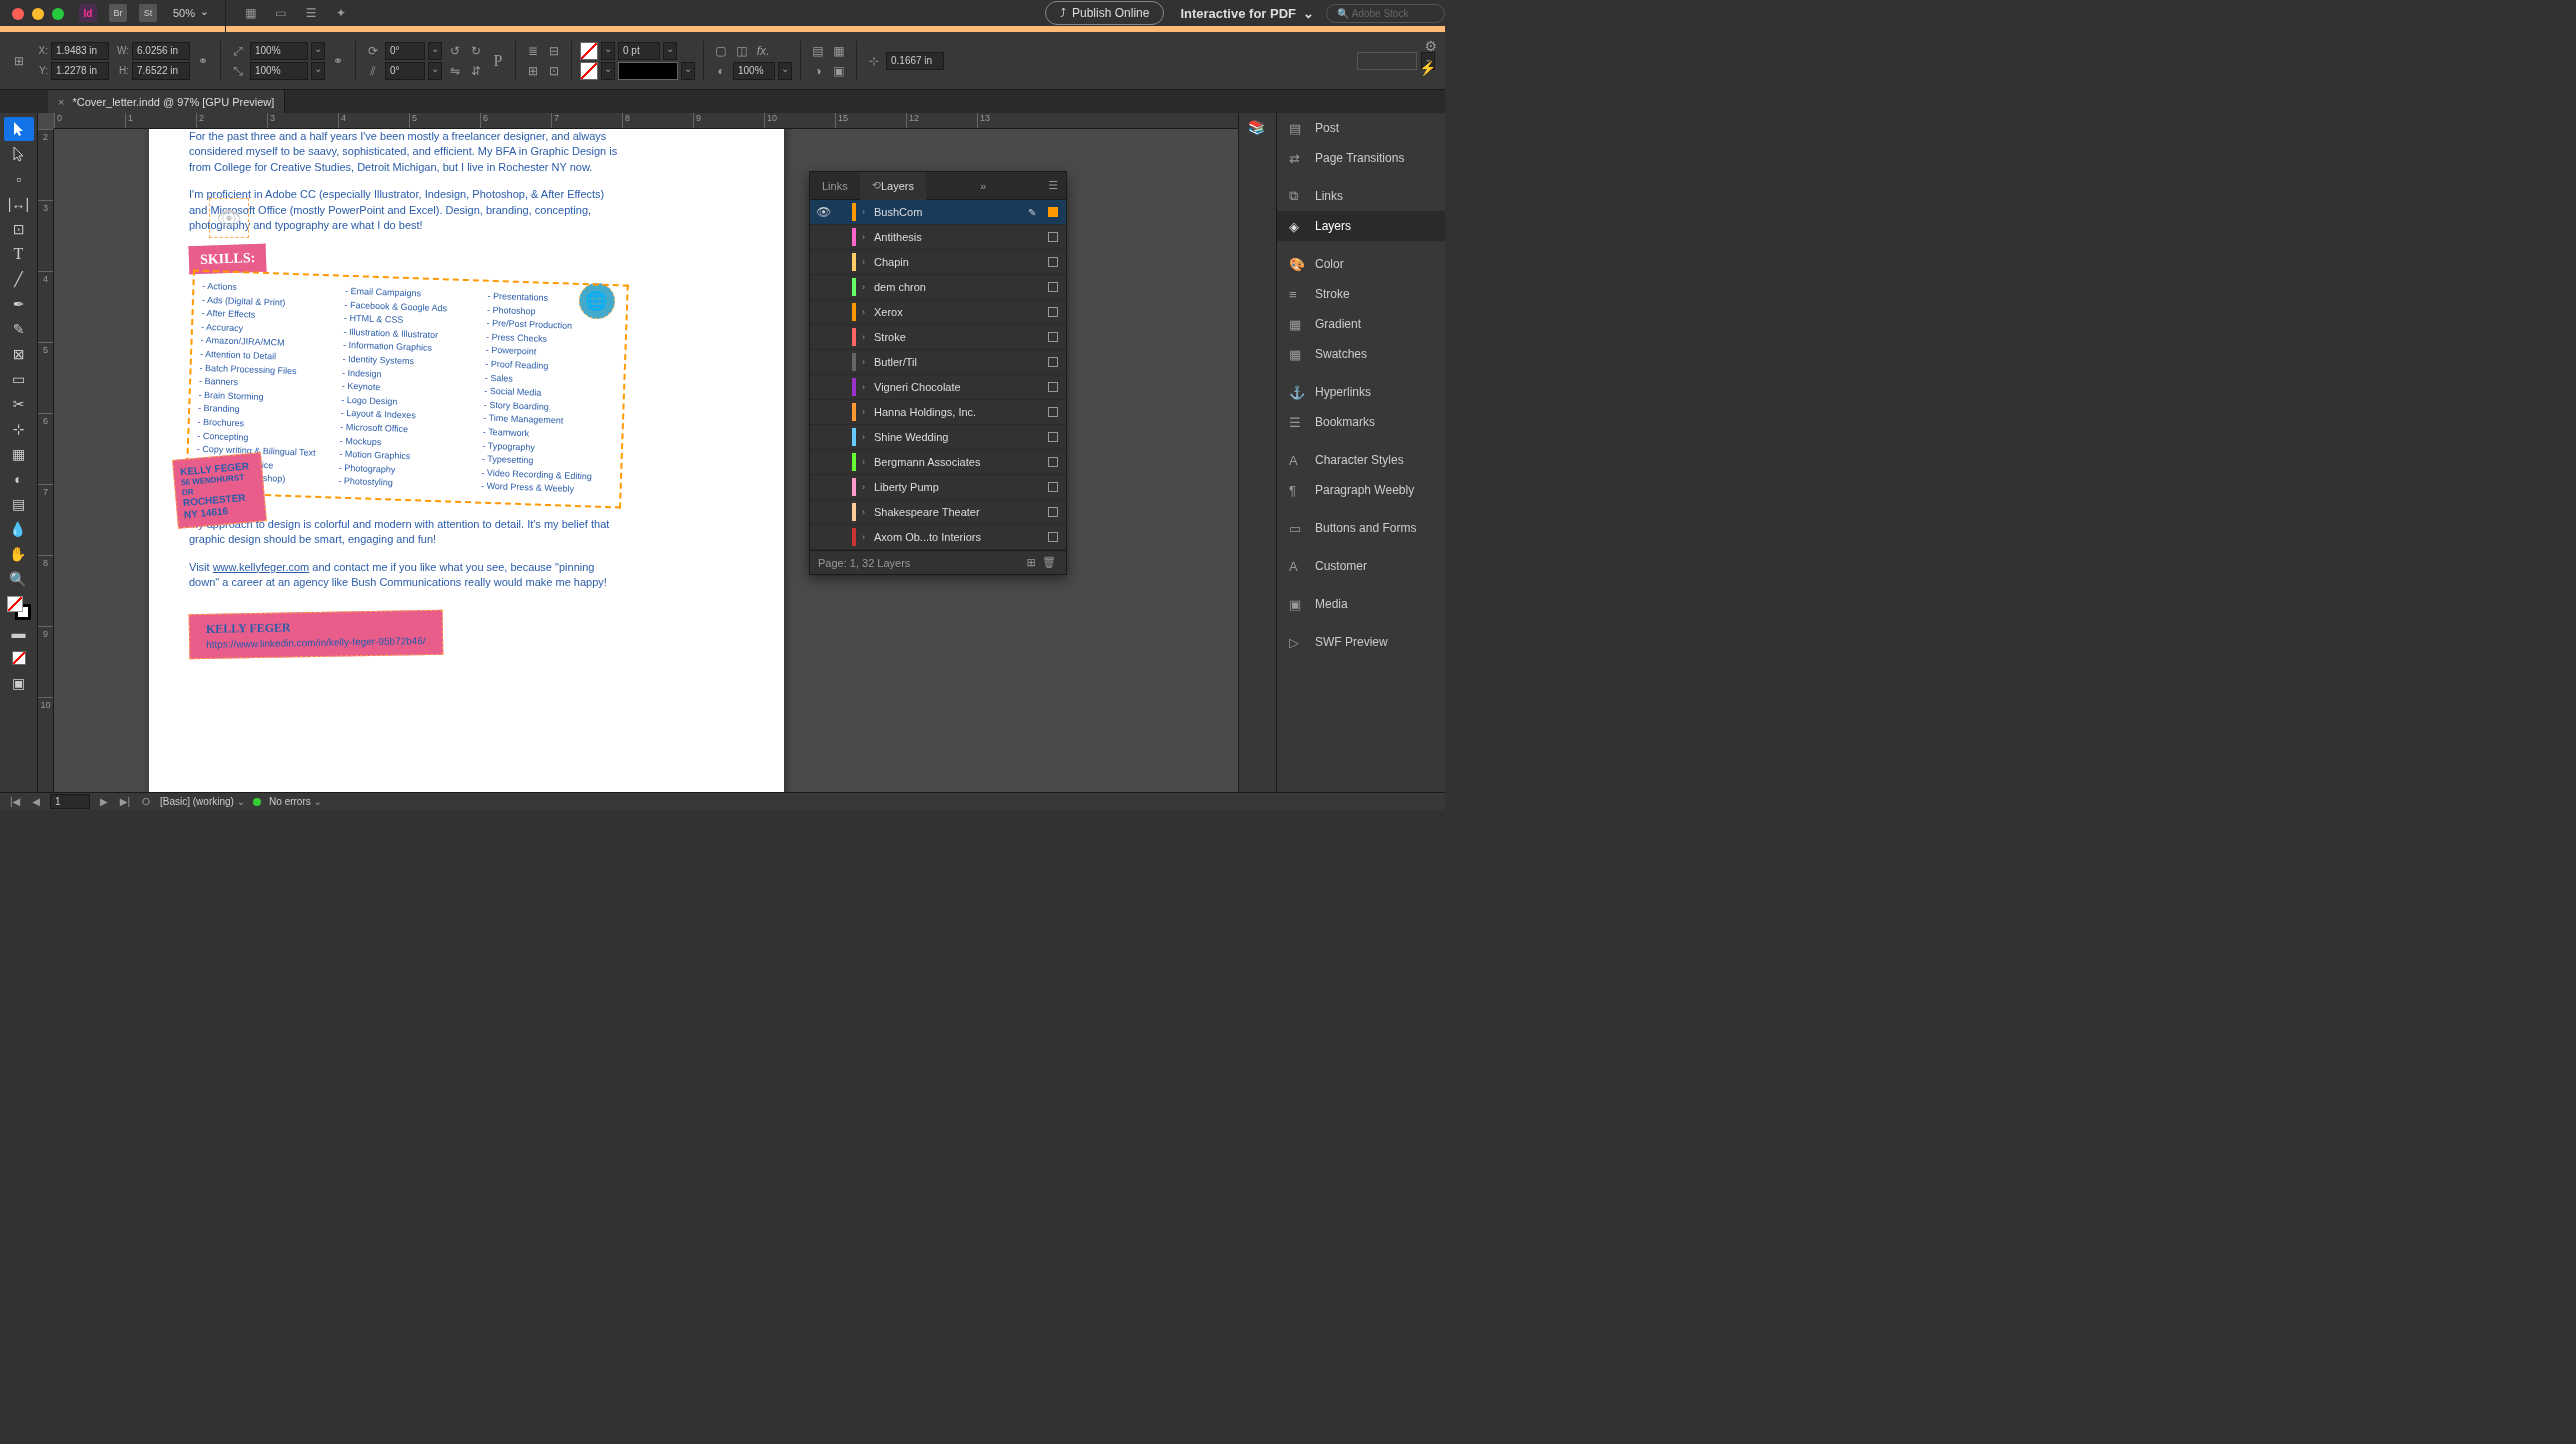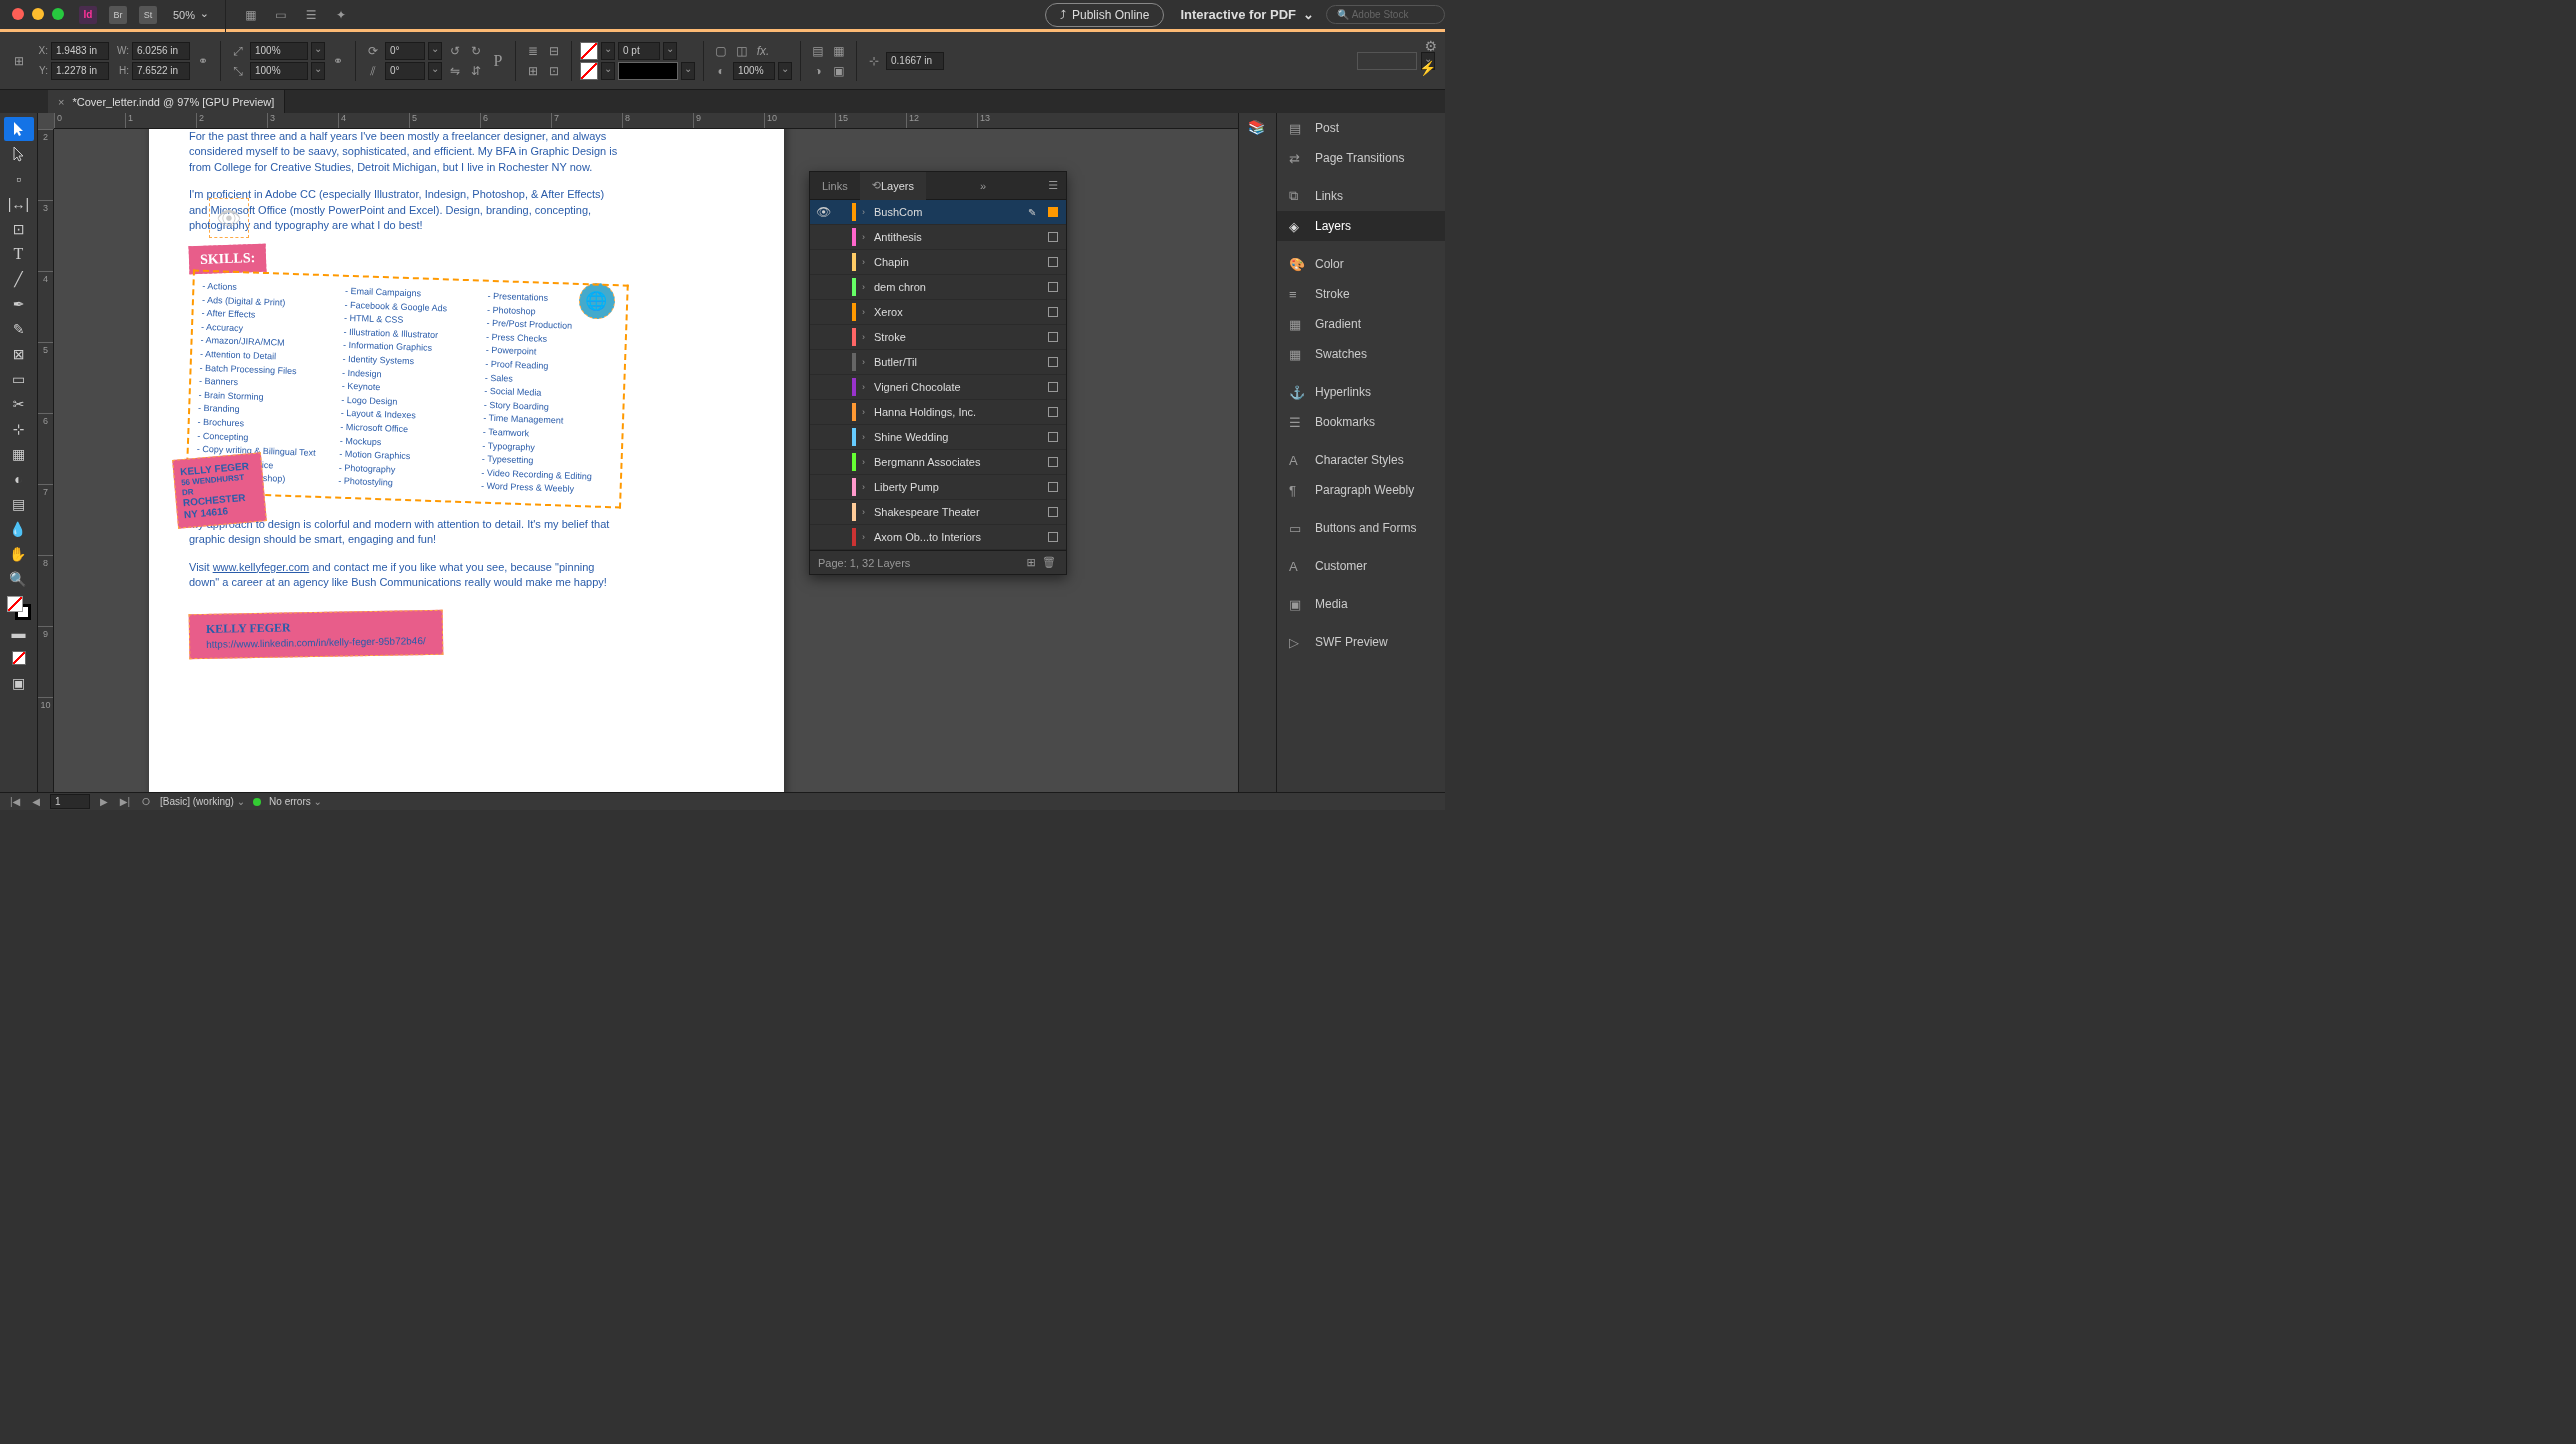--- a/index.html
+++ b/index.html
@@ -1,20 +1,20 @@
 <!DOCTYPE html>
 <html><head>
 <meta charset="utf-8">
 <style>
 *{margin:0;padding:0;box-sizing:border-box;font-family:-apple-system,BlinkMacSystemFont,"Segoe UI",sans-serif;user-select:none}
 body{background:#323232;color:#ccc;font-size:11px;overflow:hidden;width:1445px;height:810px;position:relative}
 .traffic{position:absolute;top:8px;left:12px;display:flex;gap:8px}
 .traffic span{width:12px;height:12px;border-radius:50%}
 .tc{background:#ff5f56}.ty{background:#ffbd2e}.tg{background:#27c93f}
-.topbar{height:32px;background:#323232;display:flex;align-items:center;padding-left:79px;gap:12px;border-bottom:3px solid #fdba74}
+.topbar{height:32px;background:#323232;display:flex;align-items:center;padding-left:79px;gap:12px;border-bottom:6px solid #fdba74}
 .app-icon{width:18px;height:18px;background:#4a2c4e;color:#ff3399;font-weight:bold;font-size:10px;display:flex;align-items:center;justify-content:center;border-radius:2px}
 .mini-icon{width:18px;height:18px;background:#555;color:#ccc;font-size:9px;display:flex;align-items:center;justify-content:center;border-radius:2px}
 .zoom-dd{color:#ccc;font-size:11px;padding:2px 14px 2px 4px;position:relative}
 .zoom-dd:after{content:"⌄";position:absolute;right:0;top:0}
 .top-spacer{flex:1}
 .publish-btn{border:1px solid #888;border-radius:14px;padding:4px 14px;color:#ddd;font-size:12px;display:flex;align-items:center;gap:6px}
 .workspace-dd{color:#ddd;font-size:13px;font-weight:bold;padding:4px 18px 4px 4px;position:relative}
 .workspace-dd:after{content:"⌄";position:absolute;right:0}
 .search-stock{border:1px solid #555;border-radius:12px;padding:3px 10px;color:#666;font-size:10px;width:119px}
 .ctrlbar{height:58px;background:#383838;border-bottom:1px solid #1a1a1a;display:flex;align-items:center;padding:0 10px;gap:4px;font-size:10px;position:relative}

